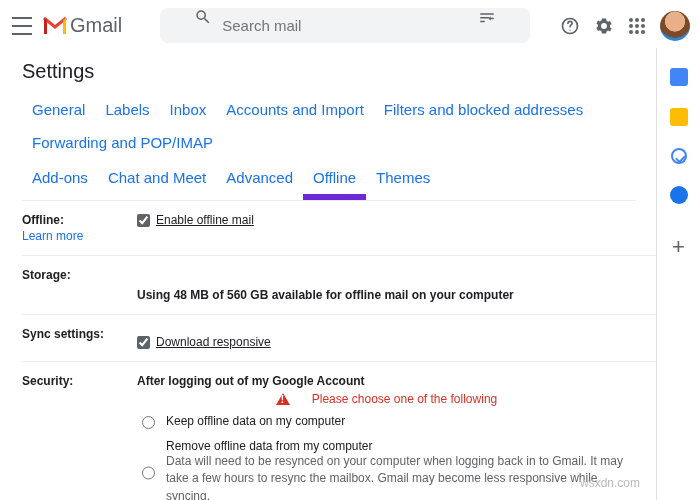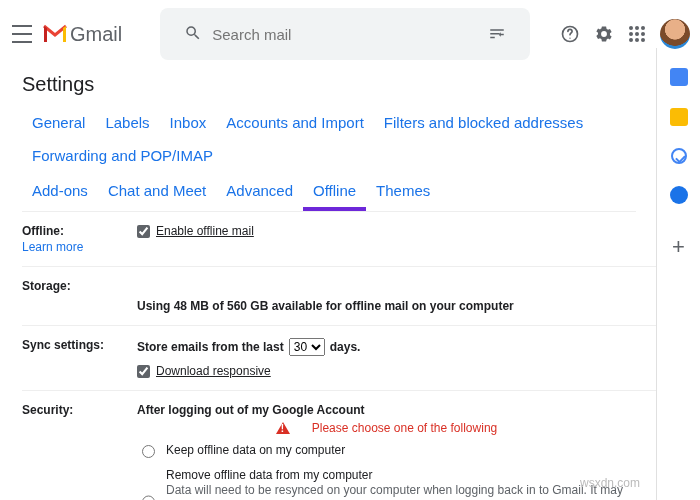--- a/index.html
+++ b/index.html
@@ -23,24 +23,23 @@
   }
   .menu-icon { width: 20px; height: 18px; cursor: pointer; display:flex; flex-direction:column; justify-content:space-between;}
   .menu-icon span { height:2px; background:#5f6368; width:100%; display:block;}
   .logo { display:flex; align-items:center; gap:2px; font-size:20px; color:#5f6368; font-weight:500; cursor:pointer;}
   .logo .g { }
   .search {
     flex: 0 0 370px;
     margin-left: 28px;
     background:#f1f3f4;
     border-radius:8px;
-    height:52px;
+    height:35px;
     display:flex;
-    align-items:center;
-    padding:0 16px;
+    padding:0 26px;
   }
   .search .sicon { color:#5f6368; padding:0 8px; }
   .search input {
     flex:1; border:none; background:transparent; font-size:15px; outline:none; color:#5f6368;
   }
   .search .tune { color:#5f6368; padding:0 8px; cursor:pointer;}
   .header-right { display:flex; align-items:center; gap:14px; margin-left:auto; }
   .header-right .hicon { color:#5f6368; cursor:pointer; display:flex; align-items:center; justify-content:center; }
   .avatar { width:30px; height:30px; border-radius:50%; background: radial-gradient(circle at 50% 35%, #e8b088 0 40%, #7a4a2a 42% 65%, #2b87d6 67% 100%); cursor:pointer;}
   
@@ -56,24 +55,24 @@
   .sp-tasks { border-radius:50%; border:2px solid #4285f4; background:#fff; width:16px; height:16px; position:relative;}
   .sp-tasks::after { content:""; position:absolute; left:3px; top:5px; width:7px; height:4px; border-left:2px solid #4285f4; border-bottom:2px solid #4285f4; transform:rotate(-45deg);}
   .sp-contacts { border-radius:50%; background:#1a73e8; }
   .sp-plus { color:#5f6368; font-size:22px; line-height:18px; margin-top:12px; cursor:pointer;}
   
   .main {
     position:absolute; left:0; right:44px; top:48px; bottom:0;
     padding: 8px 0 0 22px;
     overflow:hidden;
   }
-  h1.settings { font-size:20px; font-weight:400; margin:17px 0 10px 0; }
+  h1.settings { font-size:20px; font-weight:400; margin:4px 0 10px 0; }
   .tabs { display:flex; flex-wrap:wrap; gap:0; font-size:15px; color:#1a73e8; }
   .tabs .tab { padding:8px 10px; color:#1a73e8; cursor:pointer; white-space:nowrap;}
-  .tabs .tab.active { color:#1a73e8; border-bottom:4px solid #6d28d9; font-weight:500;}
+  .tabs .tab.active { color:#1a73e8; border-bottom:6px solid #6d28d9; font-weight:500;}
   .tabs-row2 { margin-top:2px; }
   .divider { border-bottom:1px solid #eee; margin-top:0; margin-right:20px;}
   
   .row { display:flex; padding:12px 20px 12px 0; border-bottom:1px solid #eee; }
   .row.noborder { border-bottom:none; }
   .row .label { width:115px; font-weight:bold; font-size:12px; }
   .row .label a { color:#1a73e8; font-weight:normal; text-decoration:none; display:block; margin-top:2px;}
   .row .content { flex:1; font-size:12px; }
   .chk { display:flex; align-items:center; gap:6px;text-decoration:underline; }
   .chk input { accent-color:#5f6368; margin:0;}
@@ -193,25 +192,20 @@
   </div>
 
   <div class="row">
     <div class="label">Storage:</div>
     <div class="content storage">Using 48 MB of 560 GB available for offline mail on your computer</div>
   </div>
 
   <div class="row">
     <div class="label">Sync settings:</div>
     <div class="content">
-      <div class="store-line">
-        <span>Store emails from the last</span>
-        <select><option>30</option></select>
-        <span>days.</span>
-      </div>
       <label class="chk" style="margin-top:8px;">
         <input type="checkbox" checked="" style="">
         <span>Download responsive</span>
       </label>
     </div>
   </div>
 
   <div class="row noborder">
     <div class="label">Security:</div>
     <div class="content">

